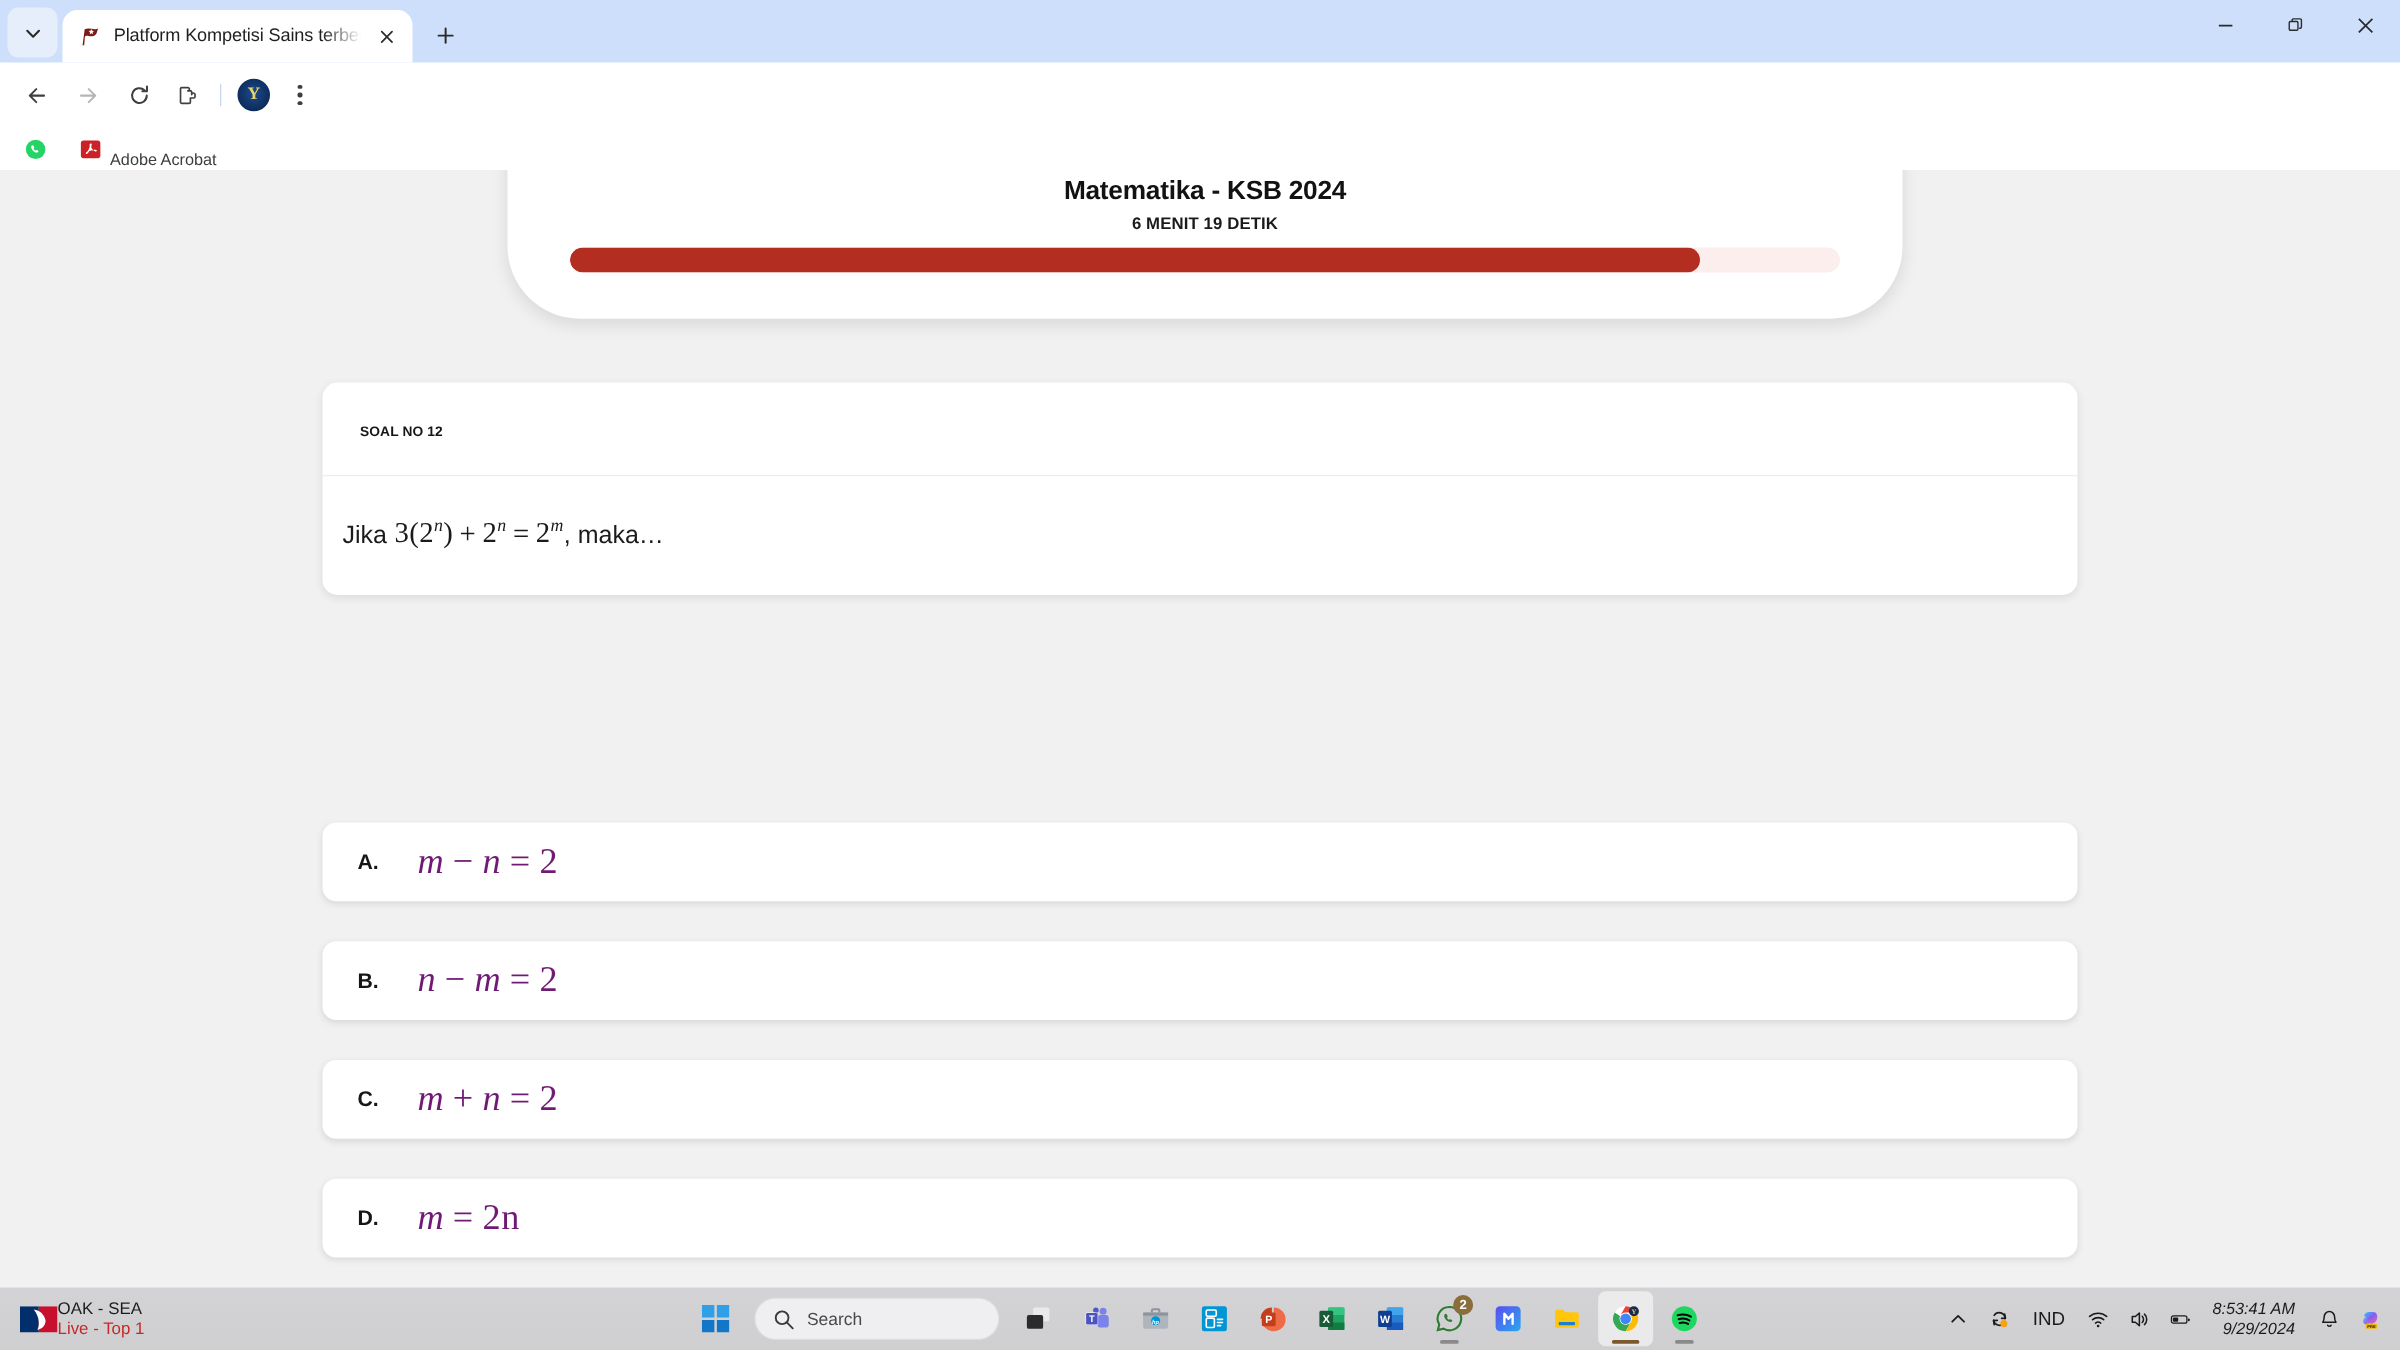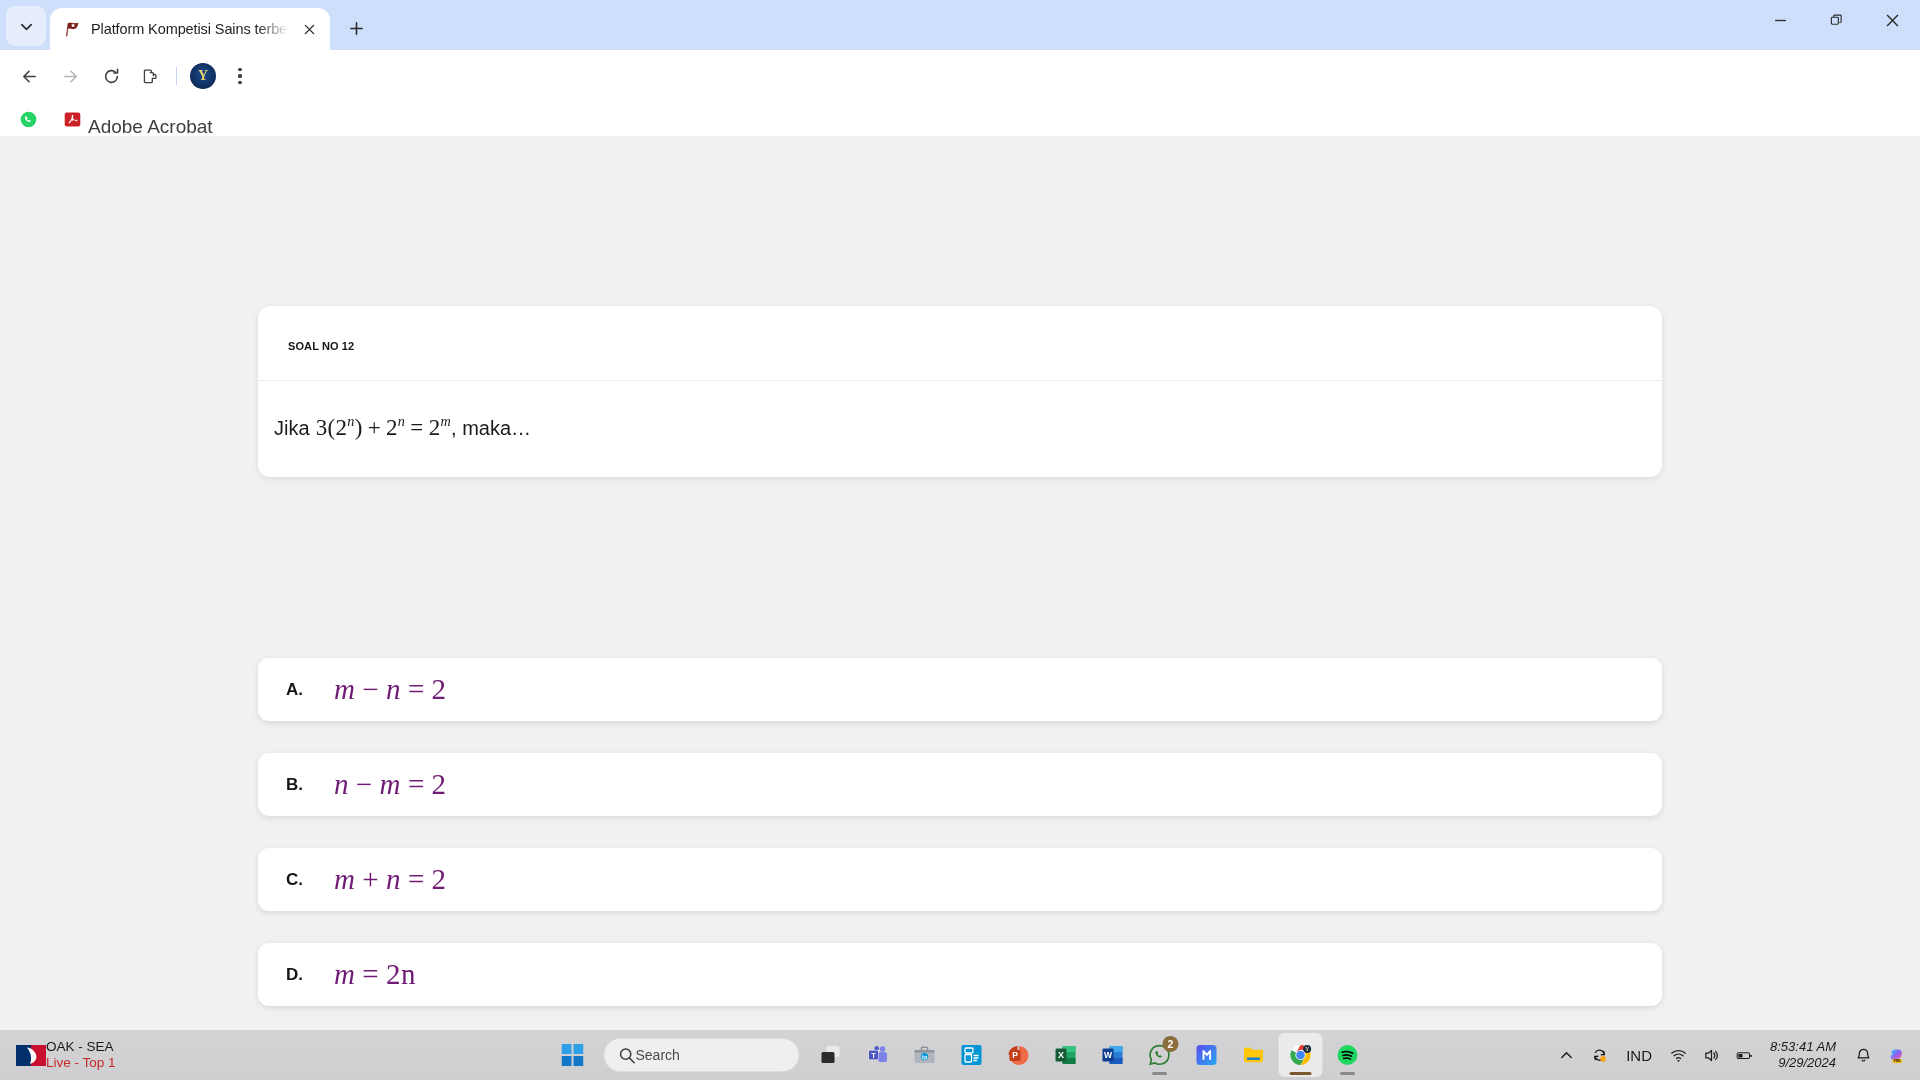--- a/index.html
+++ b/index.html
@@ -70,21 +70,21 @@
     display:flex; align-items:center; justify-content:center;
     font-size:14px; font-weight:bold; color:#e8d46a; cursor:pointer;
     font-family:"Liberation Serif", serif;
   }
   .menu-btn { width:34px; height:34px; display:flex; flex-direction:column; gap:3px; align-items:center; justify-content:center; cursor:pointer; }
   .menu-btn i { width:3.2px; height:3.2px; background:#3c4043; border-radius:50%; display:block; }
 
   
   .bookmarks { height:34px; background:#fff; display:flex; align-items:center; padding:0 12px; gap:4px; }
   .bm { display:flex; align-items:center; gap:7px; padding:4px 8px; border-radius:6px; cursor:pointer; }
-  .bm-label { font-size:19px; color:#3c4043; white-space:nowrap;margin-top:16px; }
+  .bm-label { font-size:13px; color:#3c4043; white-space:nowrap;margin-top:16px; }
   .bm-icon { width:17px; height:17px; flex:0 0 auto; }
 
   
   .page { position:absolute; top:136px; left:0; right:0; bottom:0; background:#f1f1f1; overflow:hidden; }
 
   .headercard {
     position:absolute; left:406px; right:398px; top:-70px; height:189px;
     background:#fff; border-radius:0 0 58px 58px;
     box-shadow:0 5px 14px rgba(0,0,0,.10);
   }
@@ -136,21 +136,21 @@
     display:flex; align-items:center;
   }
   .tb-widget { display:flex; align-items:center; padding-left:16px; width:420px; cursor:pointer;}
   .tb-widget-text { line-height:1.18; }
   .tb-w-l1 { font-size:13.5px; color:#1b1b1b; }
   .tb-w-l2 { font-size:13.5px; color:#c62828; }
   .tb-center { position:absolute; left:50%; transform:translateX(-50%); display:flex; align-items:center; gap:3px; }
   .start-btn { width:44px; height:44px; display:flex; align-items:center; justify-content:center; cursor:pointer; border-radius:6px;}
   .search-pill {
     width:196px; height:34px; background:#efeff1; border:1px solid #dedee0; border-radius:17px;
-    display:flex; align-items:center; padding:0 14px; margin:0 6px; cursor:text;
+    display:flex; align-items:center; padding:0 14px; gap:10px; margin:0 6px; cursor:text;
   }
   .search-pill-text { font-size:14px; color:#4a4a4a; }
   .tb-app { width:44px; height:44px; display:flex; align-items:center; justify-content:center; position:relative; border-radius:6px; cursor:pointer;}
   .tb-app.active { background:rgba(255,255,255,.55); }
   .tb-app .dot { position:absolute; bottom:2px; left:50%; transform:translateX(-50%); width:15px; height:3px; border-radius:2px; background:#8a8a8a; }
   .tb-app.active .dot { width:22px; background:#7a5a2d; }
   .tb-badge {
     position:absolute; top:3px; right:3px; min-width:16px; height:16px; border-radius:8px;
     background:#8a6d3b; color:#fff; font-size:10.5px; font-weight:bold;
     display:flex; align-items:center; justify-content:center; padding:0 4px;
@@ -264,20 +264,27 @@
           <rect x="1" y="2" width="22" height="20" rx="3" fill="#cc2127"></rect>
           <path d="M12 5.5c-1 0-1.3 1-1 2.3.3 1.3-1.1 4.6-2.2 6-1 1.2-2.3 1.8-2.3 2.6 0 .5.4.8.9.8 1.1 0 2.1-1.6 3-3.4 1.5-.5 3.2-.8 4.8-.9 1 .9 2 1.6 2.8 1.6.6 0 1-.3 1-.9 0-.8-1-1.1-2.2-1.1-.6 0-1.3.1-2 .2-1-.9-1.8-2.1-2.2-3.3.3-1.2.6-2.5.6-3.2 0-.5-.3-.7-1.2-.7z" fill="#fff"></path>
         </svg>
       </span>
       <span class="bm-label">Adobe Acrobat</span>
     </div>
   </div>
 
   <div class="page">
 
+    <div class="headercard">
+      <div class="exam-title">Matematika - KSB 2024</div>
+      <div class="exam-timer">6 MENIT 19 DETIK</div>
+      <div class="progress-track">
+        <div class="progress-fill" id="progress-fill" style="width: 89%; background: rgb(179, 45, 32);"></div>
+      </div>
+    </div>
 
     <div class="qcard">
       <div class="qcard-head">
         <span class="qcard-head-text">SOAL NO 12</span>
       </div>
       <div class="qcard-body">
         <div class="qtext">
           <span>Jika</span>
           <span class="mathrun">&nbsp;<span class="num">3</span><span class="num">(</span><span class="num">2</span><sup>n</sup><span class="num">)</span><span class="op">+</span><span class="num">2</span><sup>n</sup><span class="op">=</span><span class="num">2</span><sup>m</sup></span>
             <span>, maka…</span>

